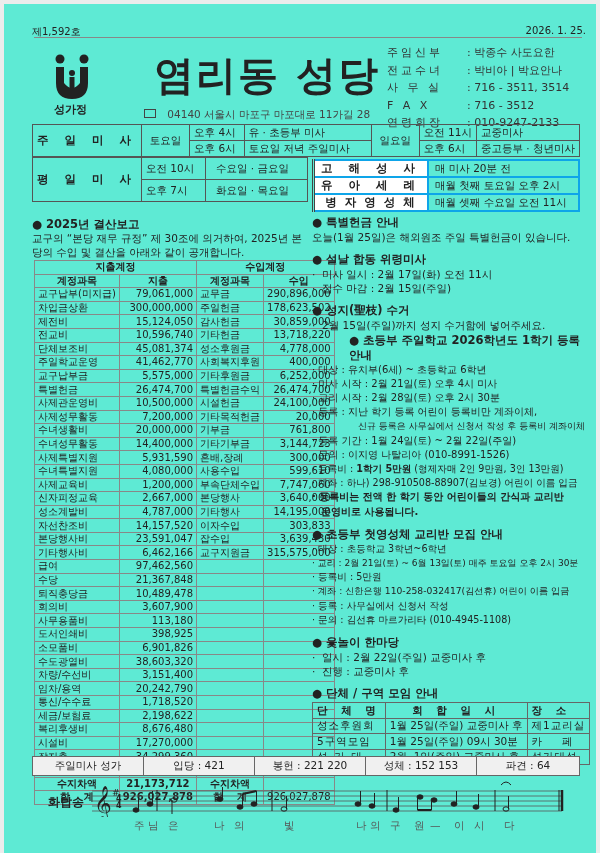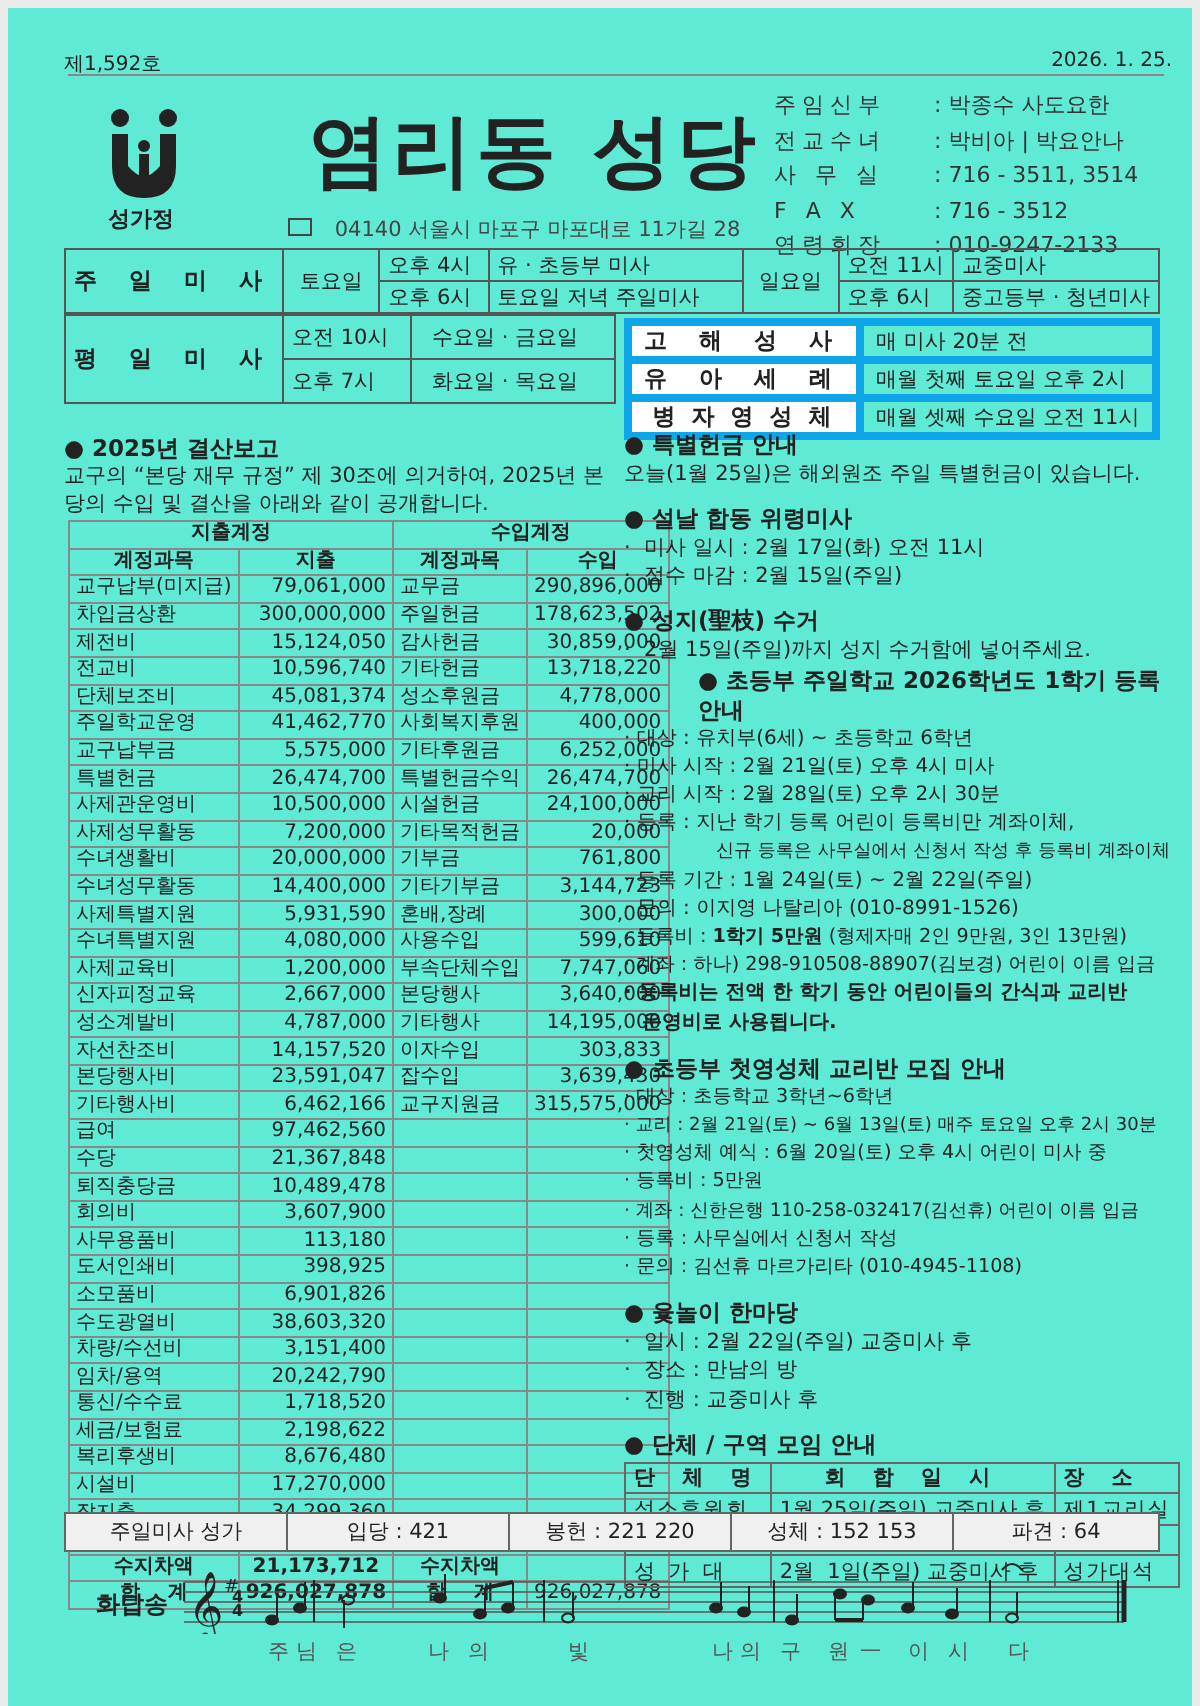--- a/index.html
+++ b/index.html
@@ -13,21 +13,21 @@
   .logo-text{left:50px;top:98px;font-size:11px;font-weight:bold;}
   .title{left:150px;top:44px;font-size:40px;font-weight:bold;letter-spacing:2px;font-family:"DejaVu Sans",sans-serif;}
   .address{left:140px;top:104px;font-size:10.5px;color:#444;}
   .contact{left:383px;top:40px;font-size:11px;line-height:17.5px;color:#333;}
   .contact .row{display:flex;}
   .contact .k{width:80px;letter-spacing:3px;}
   
   table{border-collapse:collapse;}
   .mass td{border:1px solid #555;font-size:10.5px;padding:0 4px;height:15px;white-space:nowrap;}
   .mass .h{font-weight:bold;text-align:left;letter-spacing:6px;font-size:11.5px;}
-  .svc td{border:4px solid #0ea5e9;font-size:10.5px;padding:0 6px;height:15px;white-space:nowrap;}
+  .svc td{border:2px solid #0ea5e9;font-size:10.5px;padding:0 6px;height:15px;white-space:nowrap;}
   .svc .h{font-weight:bold;letter-spacing:6px;font-size:11.5px;text-align:center;background:#fff;}
   .sec-title{font-size:11.5px;font-weight:bold;}
   .body-text{font-size:10.5px;line-height:14px;}
   .fin td{border:1px solid #888;font-size:10px;padding:0 3px;height:12.6px;line-height:12px;white-space:nowrap;}
   .fin .num{text-align:right;}
   .fin .hd{text-align:center;font-weight:bold;}
   .fin .bold{font-weight:bold;}
   .fin{border:1.5px solid #555;}
   .bullet-list{font-size:10.5px;line-height:14.2px;}
   .bullet-list div{white-space:nowrap;}
@@ -416,31 +416,29 @@
       <div style="font-size:9.6px;">· <span>등록비 : </span><b>1학기 5만원</b><span> (형제자매 2인 9만원, 3인 13만원)</span></div>
       <div style="font-size:9.6px;">· <span>계좌 : 하나) 298-910508-88907(김보경) 어린이 이름 입금</span></div>
       <div style="font-weight:bold;font-size:10px;">· <span>등록비는 전액 한 학기 동안 어린이들의 간식과 교리반</span></div>
       <div style="font-weight:bold;padding-left:9px;"><span>운영비로 사용됩니다.</span></div>
     </div>
 
     <div class="sec-title" style="margin-top:8px;">● <span>초등부 첫영성체 교리반 모집 안내</span></div>
     <div class="bullet-list" style="font-size:9.6px;">
       <div>· <span>대상 : 초등학교 3학년~6학년</span></div>
       <div style="font-size:9px;">· <span>교리 : 2월 21일(토) ~ 6월 13일(토) 매주 토요일 오후 2시 30분</span></div>
-      <div>· <span>첫영성체 예식 : 6월 20일(토) 오후 4시 어린이 미사 중</span></div>
       <div>· <span>등록비 : 5만원</span></div>
       <div style="font-size:9.2px;">· <span>계좌 : 신한은행 110-258-032417(김선휴) 어린이 이름 입금</span></div>
       <div>· <span>등록 : 사무실에서 신청서 작성</span></div>
       <div>· <span>문의 : 김선휴 마르가리타 (010-4945-1108)</span></div>
     </div>
 
     <div class="sec-title" style="margin-top:8px;">● <span>윷놀이 한마당</span></div>
     <div class="bullet-list">
       <div>· &nbsp;<span>일시 : 2월 22일(주일) 교중미사 후</span></div>
-      <div>· &nbsp;<span>장소 : 만남의 방</span></div>
       <div>· &nbsp;<span>진행 : 교중미사 후</span></div>
     </div>
 
     <div class="sec-title" style="margin-top:8px;">● <span>단체 / 구역 모임 안내</span></div>
     <table class="grp" style="width:262px;margin-top:1px;border:1.5px solid #555;">
       <tbody>
           <tr>
         <td class="hd" style="width:52px;">단 체 명</td>
         <td class="hd" style="text-align:center;">회 합 일 시</td>
         <td class="hd" style="width:52px;text-align:justify;">장 소</td>

